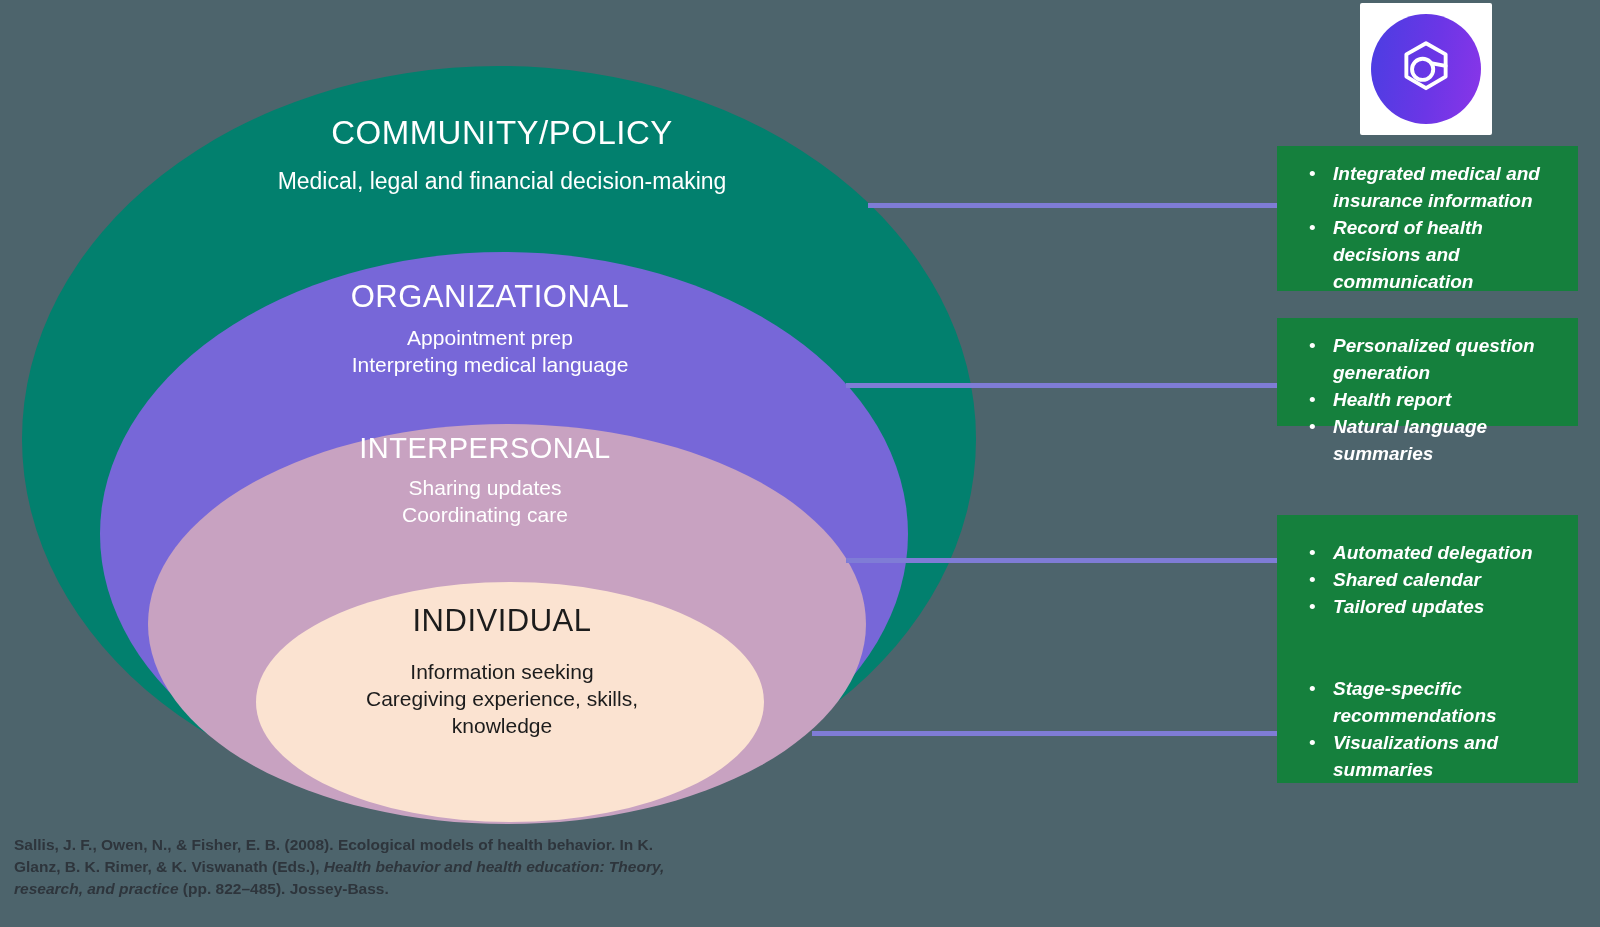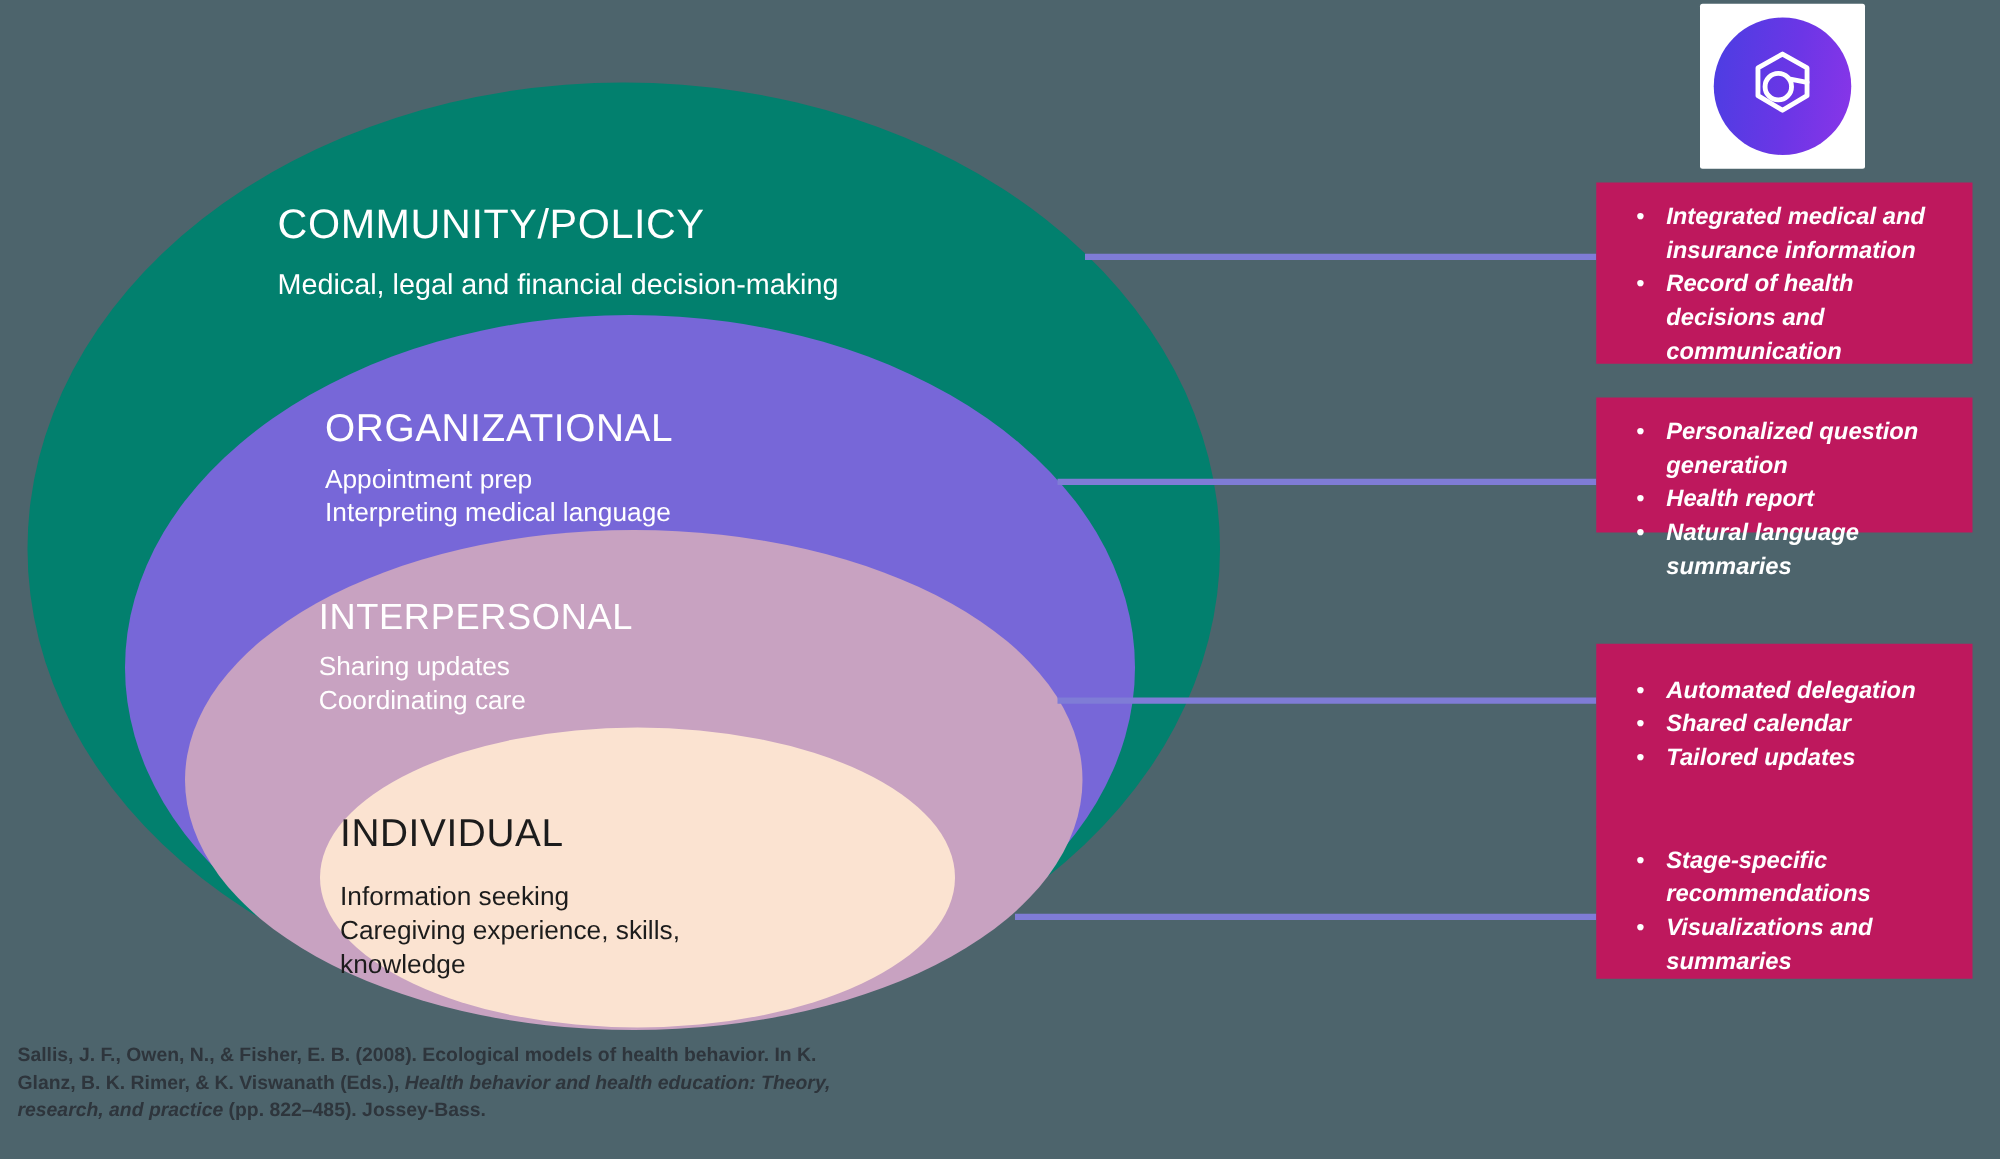--- a/index.html
+++ b/index.html
@@ -13,21 +13,21 @@
   .stage{position:absolute;inset:0;}
 
   
   .ellipse{position:absolute;border-radius:50%;}
   .ellipse.community   {left:22px;  top:66px;  width:954px; height:746px; background:#02806e;}
   .ellipse.organizational{left:100px; top:252px; width:808px; height:564px; background:#7767d8;}
   .ellipse.interpersonal {left:148px; top:424px; width:718px; height:400px; background:#c8a2c1;}
   .ellipse.individual    {left:256px; top:582px; width:508px; height:240px; background:#fbe3d1;}
 
   
-  .level-label{position:absolute;text-align:left;color:#ffffff;z-index:3;margin-top:46px;}
+  .level-label{position:absolute;text-align:center;color:#ffffff;z-index:3;}
   .level-label .title{font-weight:400;letter-spacing:0.5px;}
   .level-label .sub{font-weight:400;}
   .label-community{left:222px;top:113px;width:560px;}
   .label-community .title{font-size:33px;line-height:40px;}
   .label-community .sub{font-size:23px;line-height:28px;margin-top:14px;}
   .label-organizational{left:260px;top:278px;width:460px;}
   .label-organizational .title{font-size:31px;line-height:38px;}
   .label-organizational .sub{font-size:21px;line-height:27px;}
   .label-organizational .subwrap{margin-top:8px;}
   .label-interpersonal{left:255px;top:430px;width:460px;}
@@ -42,21 +42,21 @@
   
   .connector{position:absolute;height:5px;background:#7f7cd6;z-index:4;}
   .connector.c1{left:868px;top:203px;width:409px;}
   .connector.c2{left:846px;top:383px;width:431px;}
   .connector.c3{left:846px;top:558px;width:431px;}
   .connector.c4{left:812px;top:731px;width:465px;}
 
   
   .callout{
     position:absolute;left:1277px;width:301px;
-    background:#be185d;color:#ffffff;
+    background:#15803d;color:#ffffff;
     box-sizing:border-box;padding:14px 10px 10px 20px;
     z-index:5;
   }
   .callout.b1{top:146px;height:145px;}
   .callout.b2{top:318px;height:108px;}
   .callout.b3{top:515px;height:147px;padding-top:24px;}
   .callout.b4{top:661px;height:122px;}
   .callout ul{margin:0;padding:0;list-style:none;}
   .callout li{
     position:relative;padding-left:36px;

